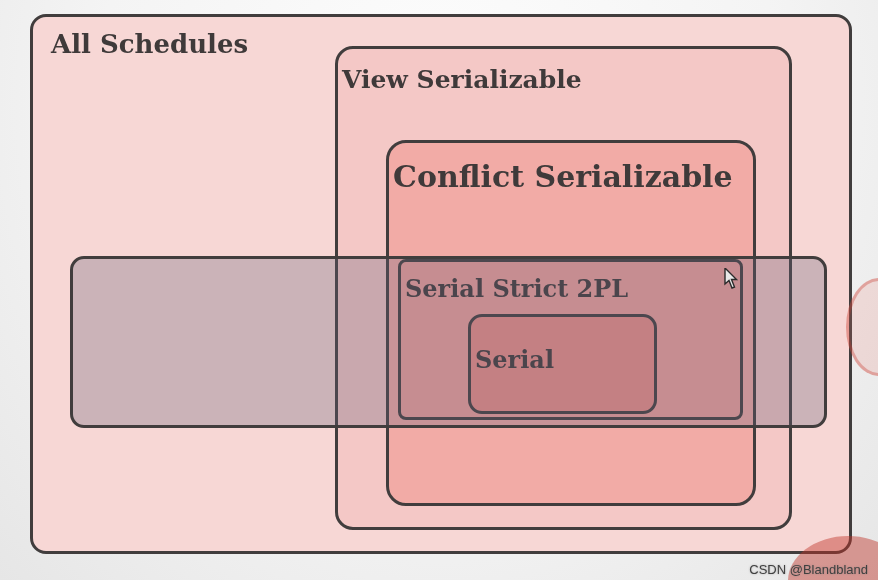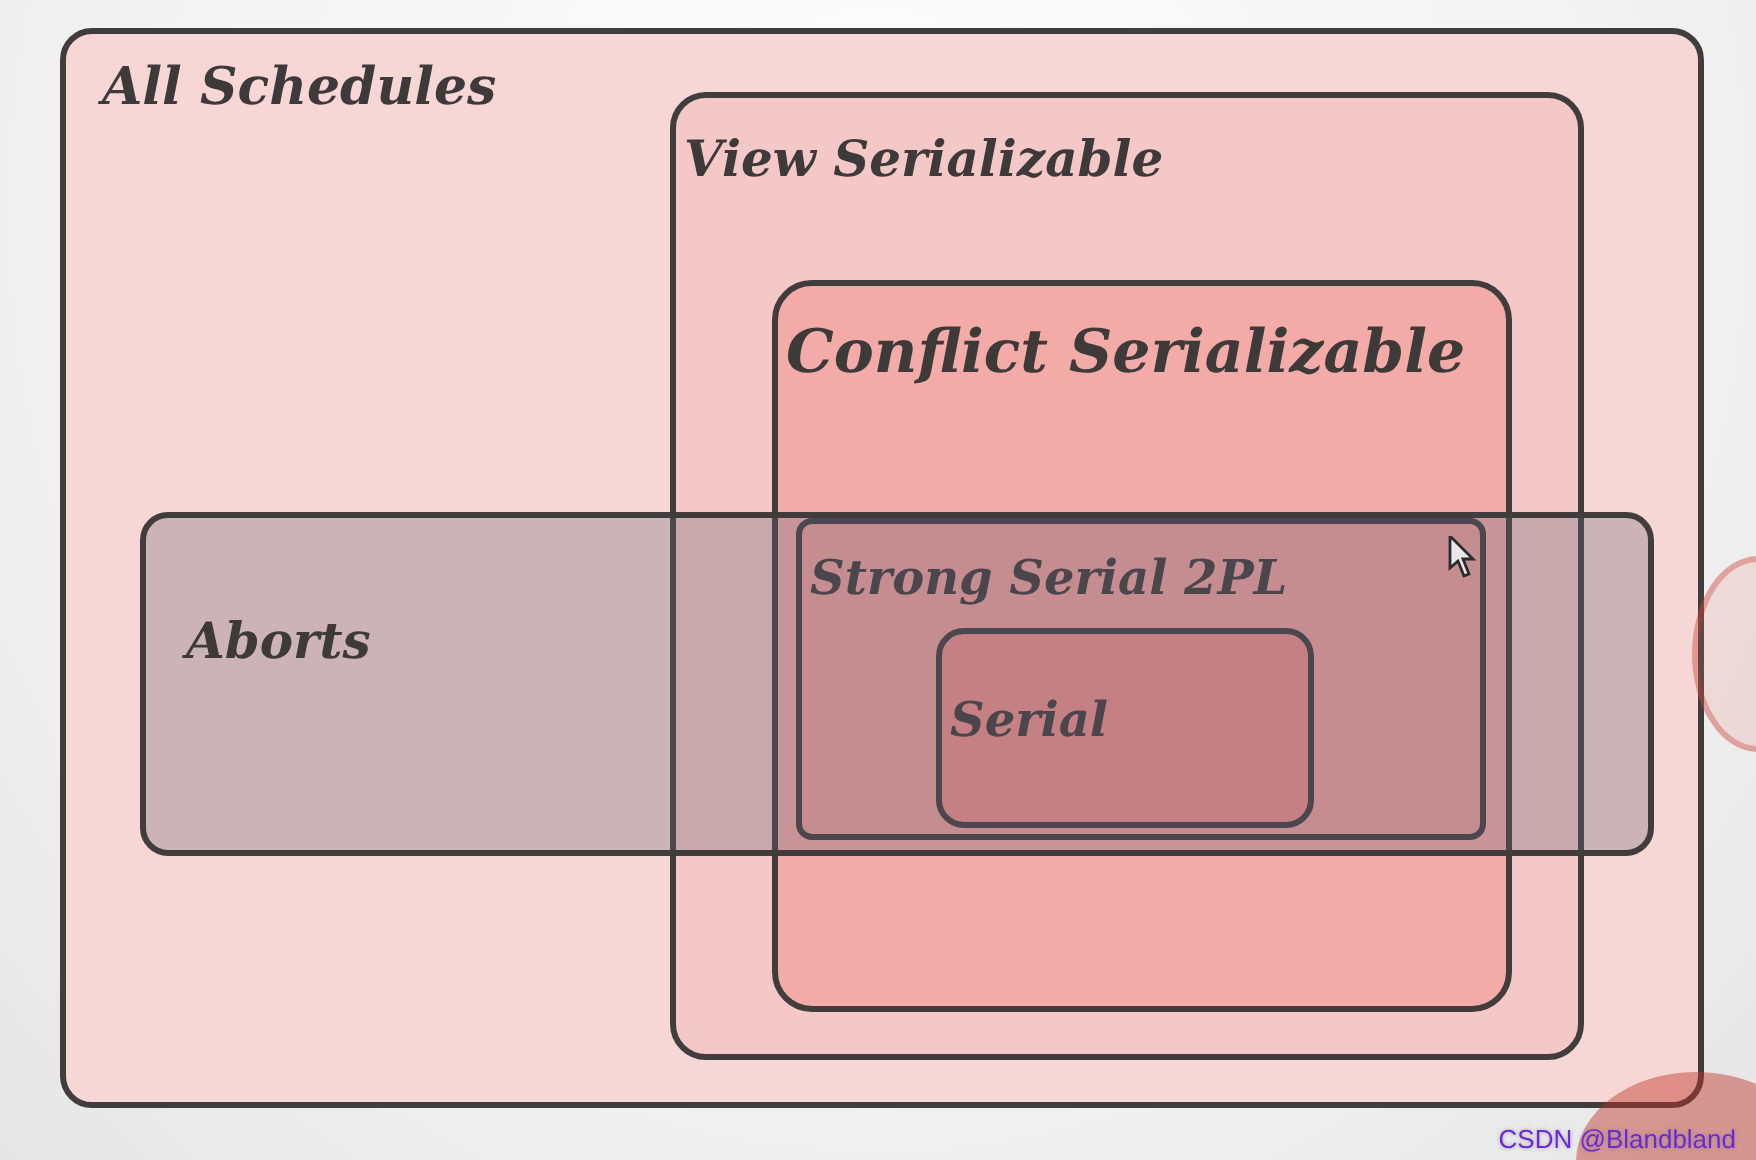--- a/index.html
+++ b/index.html
@@ -10,21 +10,21 @@
     position:relative;
   }
   .stage{position:absolute;inset:0;}
   .box{
     position:absolute;
     border:3px solid var(--border,#413d3d);
     box-sizing:border-box;
   }
   .label{
     position:absolute;
-    font-style:italic;font-weight:bold;
+    font-weight:bold;
     color:var(--text,#3f3a3a);
     white-space:nowrap;
   }
   .centered{left:4px;right:0;text-align:left;}
 
   
   #all-schedules{left:30px;top:14px;width:822px;height:540px;border-radius:16px;
     background:var(--all-schedules-fill,#f7d7d5);}
   #view-serializable{left:335px;top:46px;width:457px;height:484px;border-radius:18px;
     background:var(--view-serializable-fill,#f4c8c6);}
@@ -50,21 +50,21 @@
     border:3px solid rgba(200,60,50,0.35);background:rgba(235,120,110,0.18);
   }
   .deco-bottom{
     position:absolute;right:-30px;bottom:-46px;width:120px;height:90px;border-radius:50%;
     background:rgba(190,50,40,0.45);
   }
 
   .watermark{
     position:absolute;right:10px;bottom:3px;
     font-family:"Liberation Sans",sans-serif;font-size:13px;
-    color:#6d28d9;text-shadow:0 0 2px rgba(120,120,120,0.6);
+    color:#404040;text-shadow:0 0 2px rgba(120,120,120,0.6);
     font-style:normal;font-weight:normal;
   }
   .cursor{position:absolute;left:724px;top:268px;width:16px;height:22px;}
 </style>
 </head>
 <body>
 
 <div class="stage">
 
   <div class="box" id="all-schedules">
@@ -73,31 +73,30 @@
 
   <div class="box" id="view-serializable">
     <div class="label centered lbl-view">View Serializable</div>
   </div>
 
   <div class="box" id="conflict-serializable">
     <div class="label centered lbl-conflict">Conflict Serializable</div>
   </div>
 
   <div class="box" id="strong-strict-2pl">
-    <div class="label centered lbl-strong">Strong Serial 2PL</div>
+    <div class="label centered lbl-strong">Serial Strict 2PL</div>
   </div>
 
   <div class="box" id="serial">
     <div class="label centered lbl-serial">Serial</div>
   </div>
 
   <div class="box" id="no-cascading">
     <div class="label lbl-nocascade">
       <br>
-      <span>Aborts</span>
     </div>
   </div>
 
   <div class="deco-right"></div>
   <div class="deco-bottom"></div>
 
   <svg class="cursor" viewBox="0 0 16 22" xmlns="http://www.w3.org/2000/svg">
     <polygon points="1,0 1,16 5,12.5 8,20 10.5,19 7.5,11.5 12.5,11.5" fill="#e8e8e8" stroke="#2b2b2b" stroke-width="1.4"></polygon>
   </svg>
 

